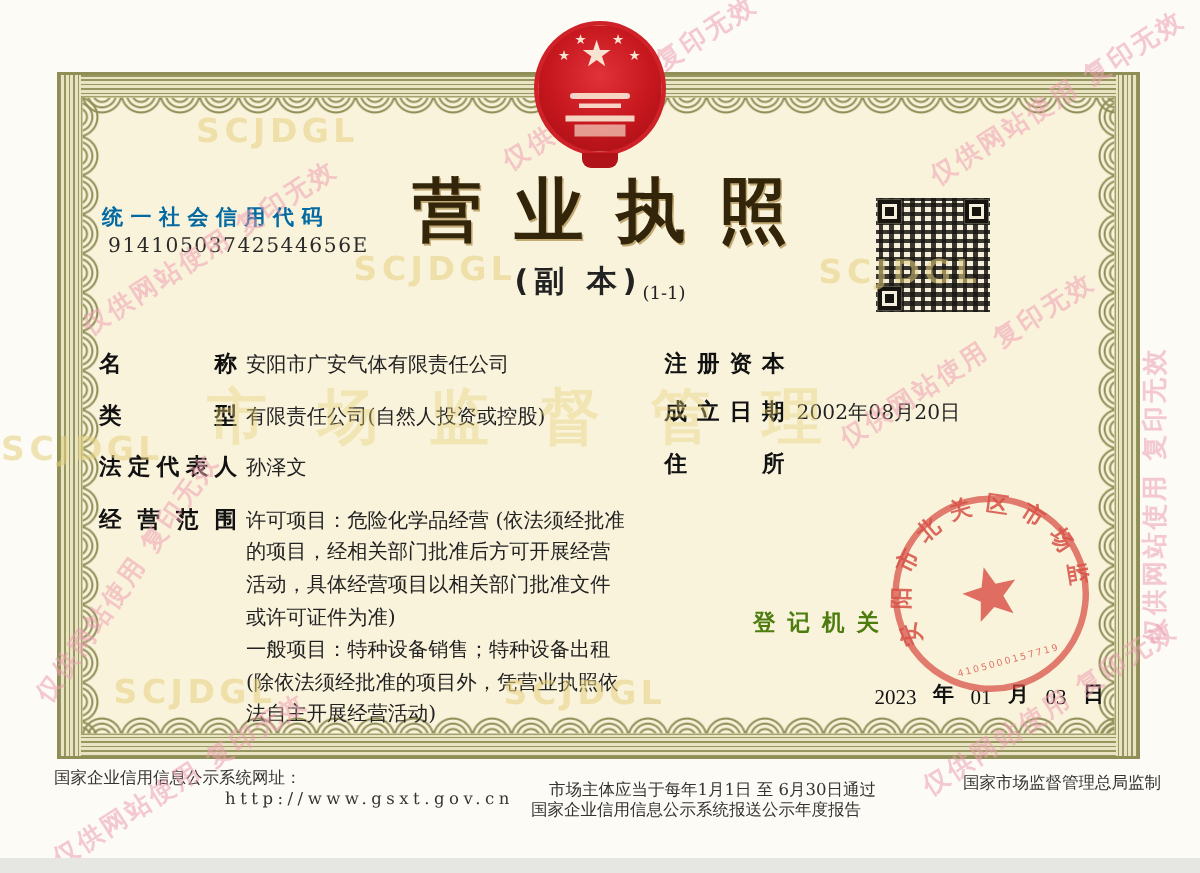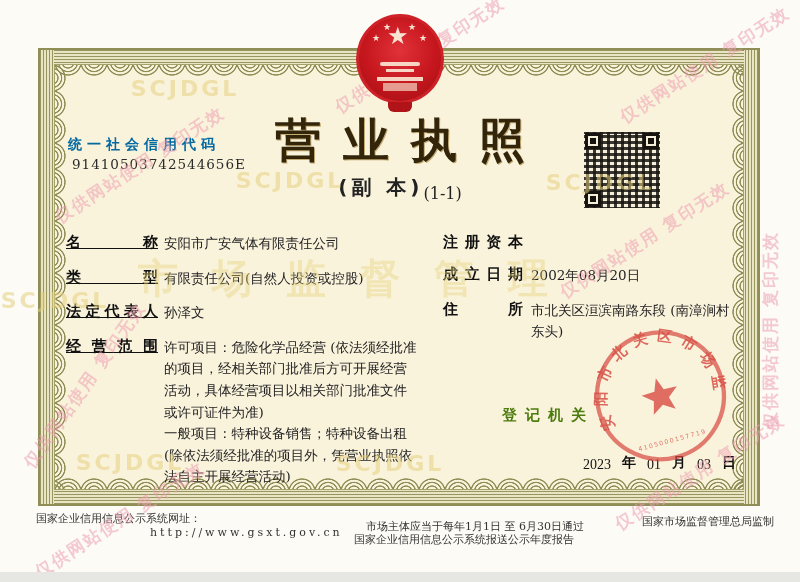--- a/index.html
+++ b/index.html
@@ -78,21 +78,21 @@
   
   .credit-label { position:absolute; left:68px; top:136px; font-size:14px; font-weight:bold;
                   letter-spacing:5px; color:#0369a1; z-index:4; }
   .credit-code  { position:absolute; left:72px; top:156px; font-size:13.5px; color:#2a2a2a;
                   font-family:"DejaVu Serif", serif; letter-spacing:1px; z-index:4; }
   .title { position:absolute; left:0; top:110px; width:100%; text-align:center; font-size:46px;
            font-weight:900; color:#32250a; letter-spacing:22px; padding-left:22px;
            text-shadow:1px 1px 0 rgba(150,110,30,0.55); z-index:4; }
   .subtitle-row { position:absolute; left:0; top:174px; width:100%; text-align:center; z-index:4; }
   .subtitle { font-size:20px; font-weight:bold; color:#222; letter-spacing:4px; }
-  .copy-no  { font-size:16px; color:#222; position:relative; top:5px;
+  .copy-no  { font-size:12px; color:#222; position:relative; top:5px;
               font-family:"DejaVu Serif", serif; }
 
   
   .qr { position:absolute; left:584px; top:132px; width:76px; height:76px; z-index:4;
         background-color:#f4eeda;
         background-image:
           repeating-linear-gradient(90deg, rgba(25,22,18,0.85) 0 3px, transparent 3px 7px),
           repeating-linear-gradient(0deg,  rgba(25,22,18,0.85) 0 3px, transparent 3px 6px);
         background-position:2px 2px; }
   .finder { position:absolute; width:16px; height:16px; border:3px solid #17140f;
@@ -103,21 +103,21 @@
   .qr-caption { position:absolute; left:666px; top:140px; width:60px; font-size:8px;
                 line-height:1.55; color:#4a463a; text-align:justify; z-index:4; }
 
   
   .col { position:absolute; z-index:4; }
   .col-left  { left:66px;  top:233px; width:352px; }
   .col-right { left:443px; top:233px; width:290px; }
   .row { display:flex; align-items:flex-start; margin-bottom:13px; }
   .flabel { flex:none; font-weight:bold; font-size:15px; color:#111;
             text-align:justify; text-align-last:justify; }
-  .col-left  .flabel { width:92px; margin-right:6px;text-decoration:underline; }
+  .col-left  .flabel { width:92px; margin-right:6px; }
   .col-right .flabel { width:80px; margin-right:8px; }
   .fvalue { flex:1; font-size:13.5px; line-height:1.6; color:#222;
             font-family:"DejaVu Serif", serif; }
   .scope-row { margin-bottom:0; }
   .scope-text p { margin:0; }
 
   
   .authority-label { position:absolute; left:502px; top:406px; font-size:15px; font-weight:bold;
                      letter-spacing:8px; color:#4d7c0f; z-index:4; }
   .seal { position:absolute; left:588px; top:322px; width:144px; height:144px; z-index:6;
@@ -225,21 +225,20 @@
   <div class="col col-right">
     <div class="row">
       <span class="flabel">注册资本</span>
     </div>
     <div class="row">
       <span class="flabel">成立日期</span>
       <span class="fvalue">2002年08月20日</span>
     </div>
     <div class="row">
       <span class="flabel">住所</span>
-      <span class="fvalue">市北关区洹滨南路东段 (南漳涧村东头)</span>
     </div>
   </div>
 
   <div class="authority-label">登记机关</div>
 
   <svg class="seal" viewBox="0 0 150 150">
     <circle cx="75" cy="77" r="66" fill="none" stroke="rgba(215,72,62,0.8)" stroke-width="4.5"></circle>
     <defs>
       <path id="sealArc" d="M 21.4,96.5 A 57,57 0 1 1 128.6,96.5" fill="none"></path>
     </defs>

